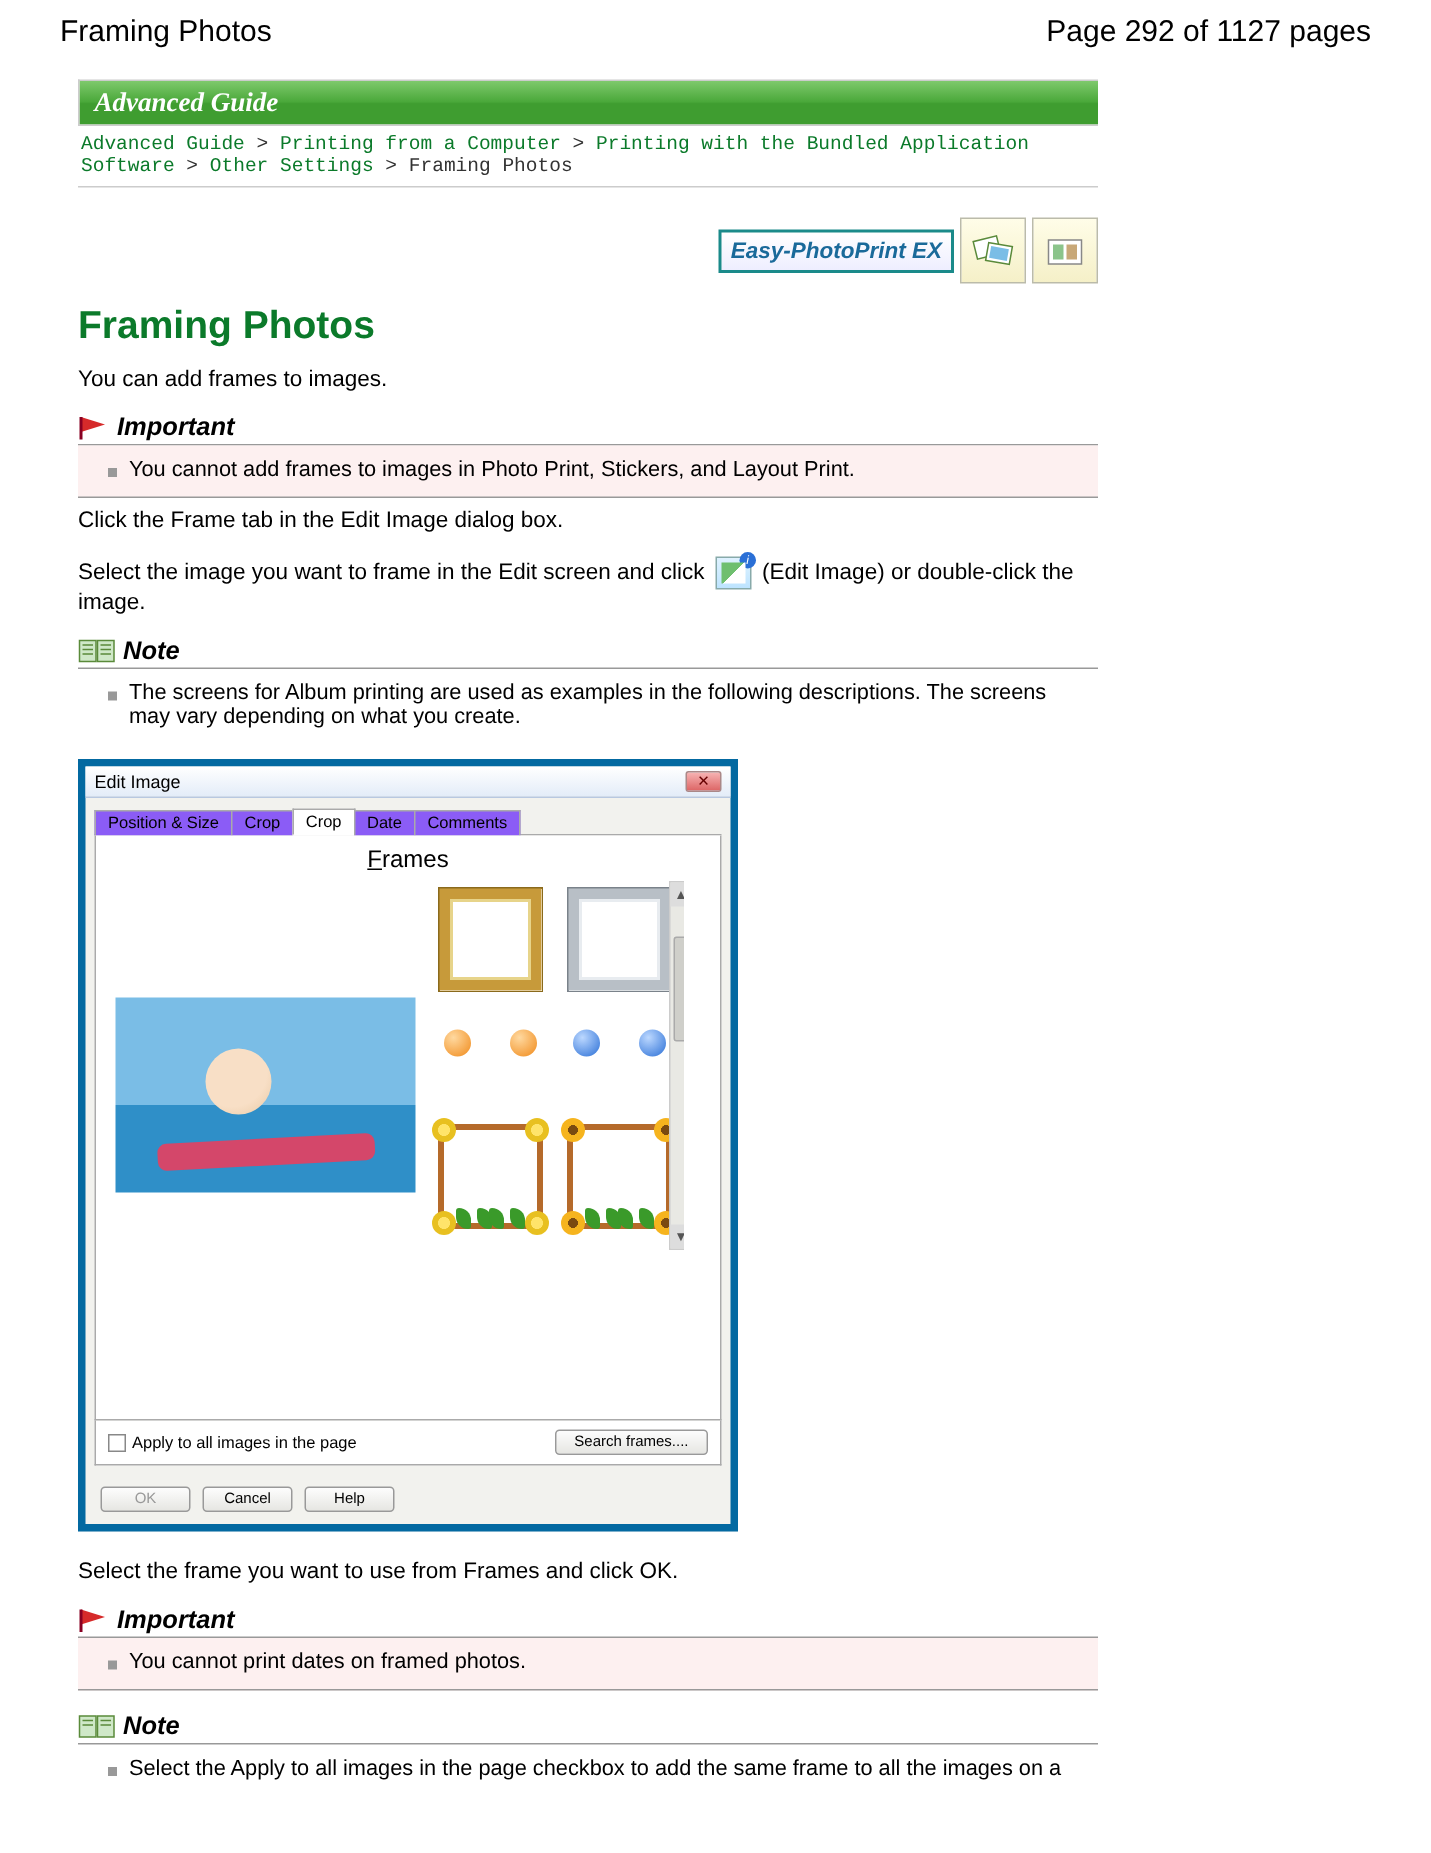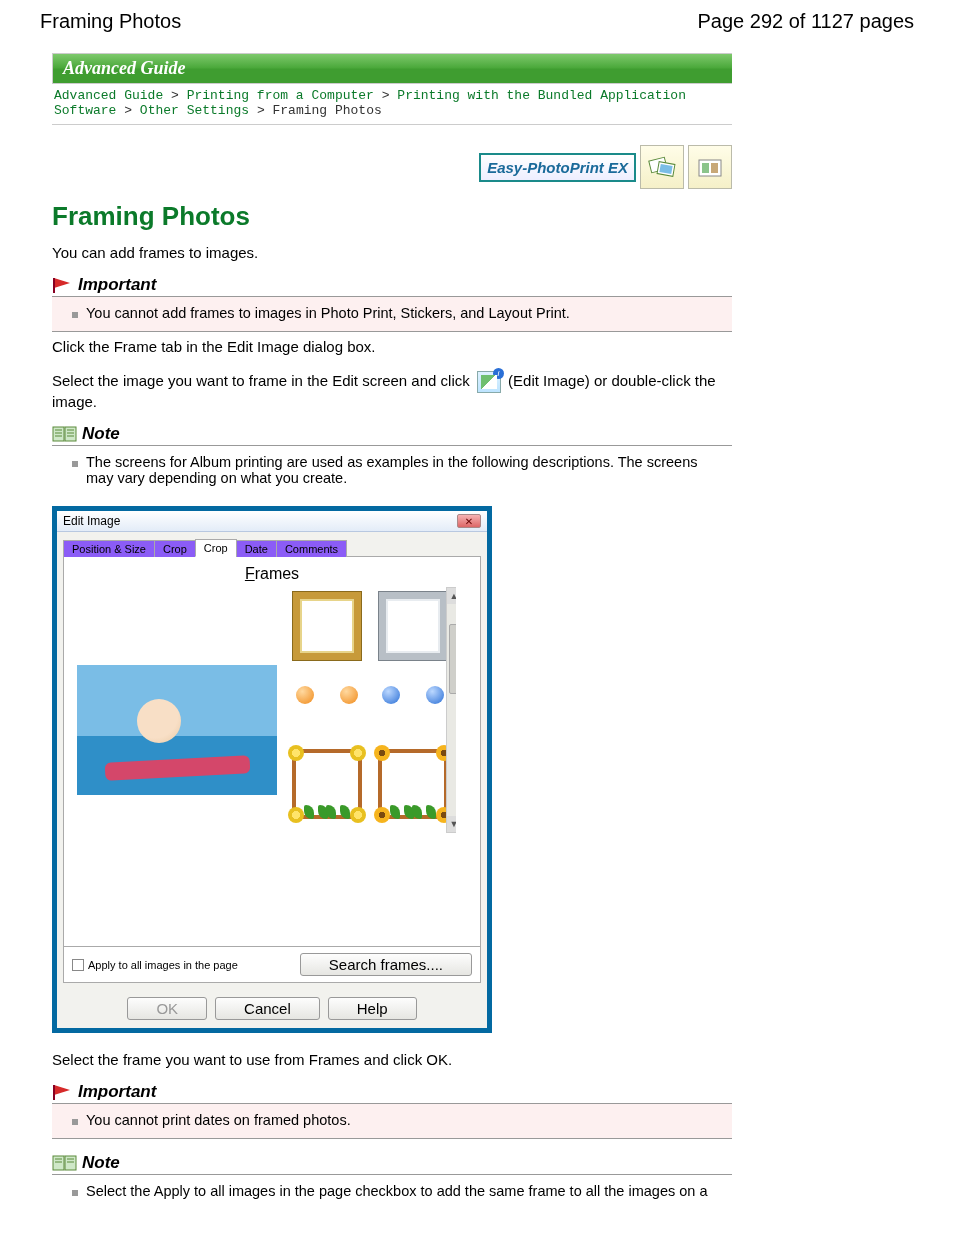--- a/index.html
+++ b/index.html
@@ -156,24 +156,24 @@
   .frame-flower{width:70px;height:70px;border:4px solid #b56a2a;position:relative;}
   .frame-flower .fl{position:absolute;width:16px;height:16px;border-radius:50%;}
   .frame-flower.a .fl{background:radial-gradient(circle,#ffe46a 35%,#e8c020 36%);}
   .frame-flower.b .fl{background:radial-gradient(circle,#7a4a10 28%,#f6b41e 30%);}
   .fl.tl{top:-8px;left:-8px;} .fl.tr{top:-8px;right:-8px;} .fl.bl{bottom:-8px;left:-8px;} .fl.br{bottom:-8px;right:-8px;}
   .frame-flower .lf{position:absolute;width:10px;height:14px;background:#3a9a2a;border-radius:2px 8px 2px 8px;bottom:-4px;}
   .lf.l1{left:8px;} .lf.l2{left:22px;} .lf.l3{right:8px;} .lf.l4{right:22px;}
   .dlg-bottom{display:flex;justify-content:space-between;align-items:center;background:#fff;border:1px solid #aaa;border-top:none;padding:6px 8px;}
   .chk{display:flex;align-items:center;gap:4px;font-size:11px;}
   .chkbox{width:12px;height:12px;border:1px solid #888;background:#fff;display:inline-block;}
-  .btn{border:1px solid #999;background:linear-gradient(#fdfdfd,#e6e6e2);padding:2px 28px;font-size:15px;border-radius:3px;min-width:60px;text-align:center;}
+  .btn{border:1px solid #999;background:linear-gradient(#fdfdfd,#e6e6e2);padding:2px 12px;font-size:10px;border-radius:3px;min-width:60px;text-align:center;}
   .btn.wide{min-width:94px;}
   .btn.disabled{color:#999;}
-  .dlg-actions{display:flex;justify-content:center;gap:8px;padding:8px 10px;}
+  .dlg-actions{display:flex;justify-content:flex-start;gap:8px;padding:8px 10px;}
 </style>
 </head>
 <body>
 
 <div class="page-header">
   <div>Framing Photos</div>
   <div>Page 292 of 1127 pages</div>
 </div>
 
 <div class="content">

